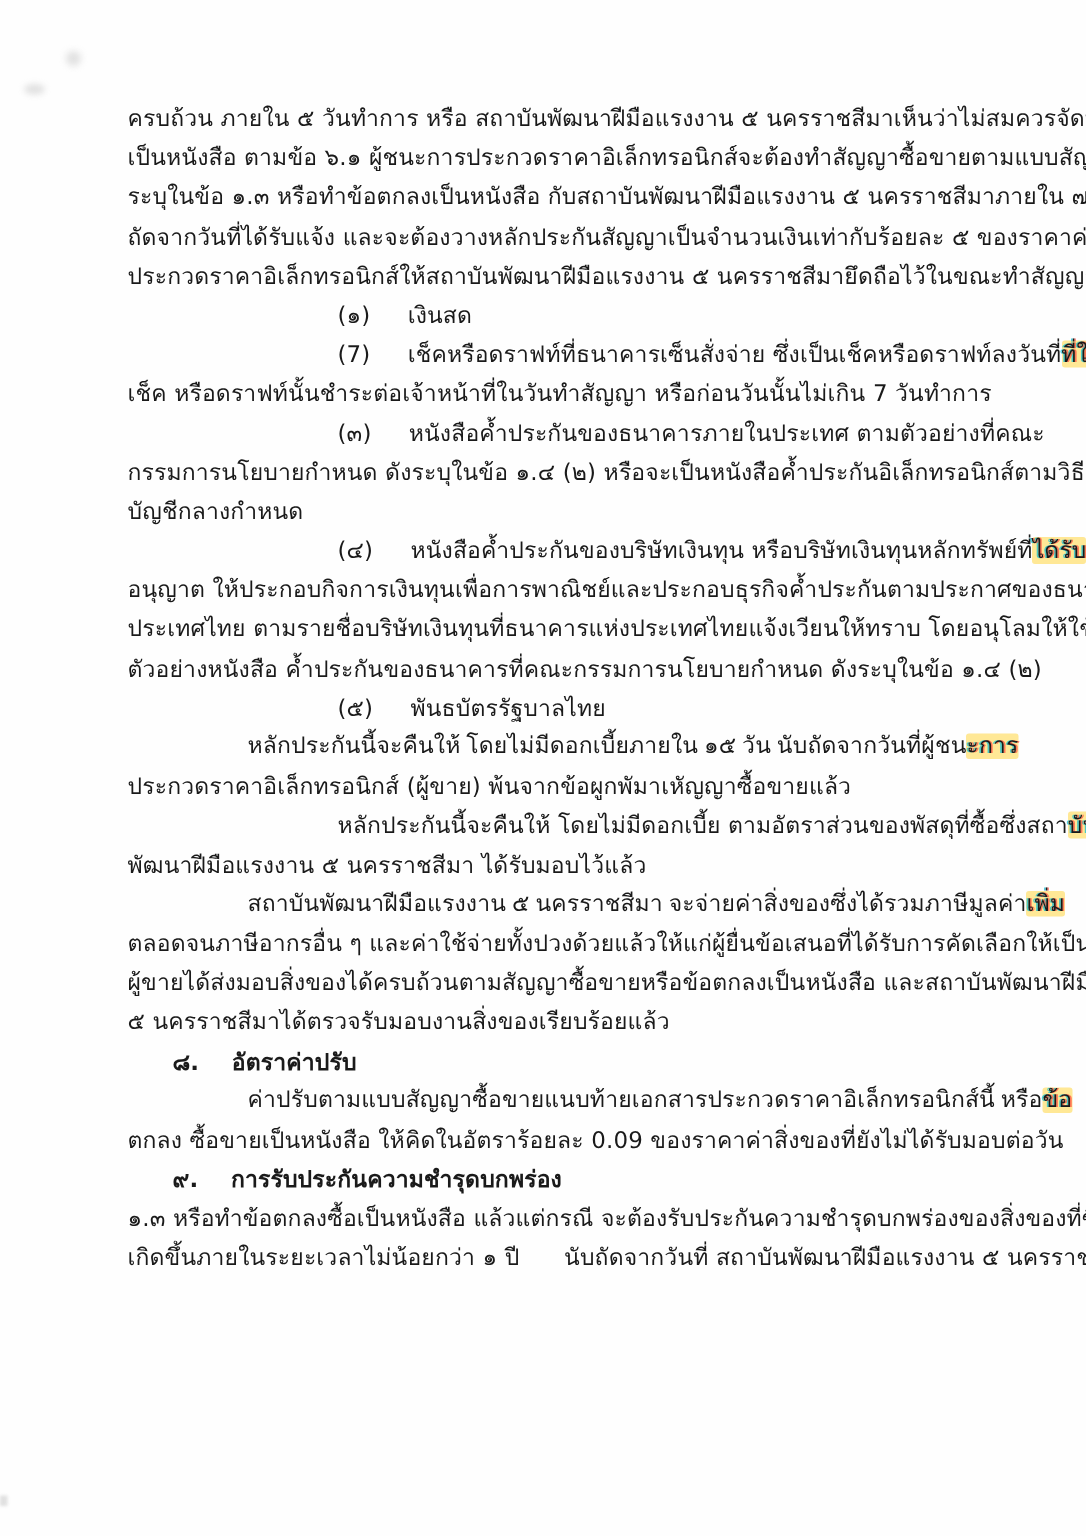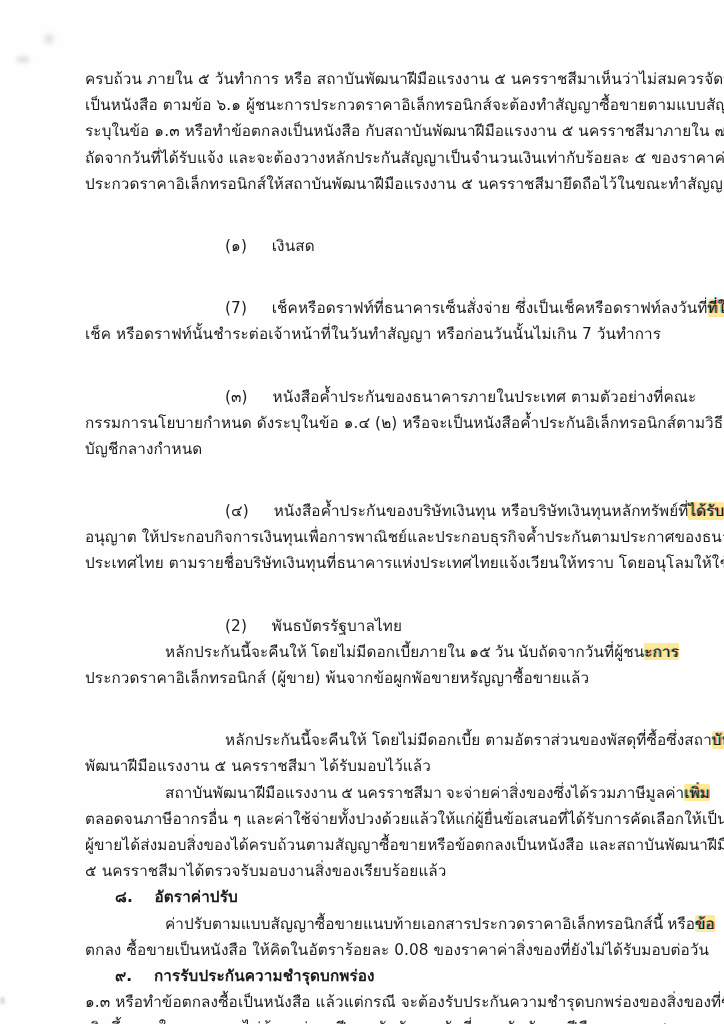--- a/index.html
+++ b/index.html
@@ -20,21 +20,21 @@
     width: 596px;
   }
   .line {
     height: 26.2px;
     line-height: 26.2px;
     font-size: 15.3px;
     white-space: pre;
     letter-spacing: 0.1px;
   }
   .ind-flush { padding-left: 0; }
-  .ind-item  { padding-left: 140px; margin-top: 36px; }
+  .ind-item  { padding-left: 140px; }
   .ind-para  { padding-left: 80px; font-family: Liberation Serif, serif; }
   .ind-head  { padding-left: 30px; font-weight: 700; }
   .hl {
     background: var(--hl-bg, rgba(255,213,64,0.55));
     border-radius: 2px;
     text-shadow: 1.1px 0 0 var(--fr-red, rgba(255,70,60,0.70)),
                 -1.1px 0 0 var(--fr-cyan, rgba(0,190,215,0.70));
   }
   
   .artifact { position: absolute; background: #bdbdbd; opacity: 0.45; }
@@ -57,29 +57,30 @@
       <div class="line ind-flush"><span class="t">ประกวดราคาอิเล็กทรอนิกส์ให้สถาบันพัฒนาฝีมือแรงงาน ๕ นครราชสีมายึดถือไว้ในขณะทำสัญญา โดย</span></div>
       <div class="line ind-item"><span class="t">(๑)     เงินสด</span></div>
       <div class="line ind-item"><span class="t">(7)     เช็คหรือดราฟท์ที่ธนาคารเซ็นสั่งจ่าย ซึ่งเป็นเช็คหรือดราฟท์ลงวันที่</span><span class="hl">ที่ใช้</span></div>
       <div class="line ind-flush"><span class="t">เช็ค หรือดราฟท์นั้นชำระต่อเจ้าหน้าที่ในวันทำสัญญา หรือก่อนวันนั้นไม่เกิน 7 วันทำการ</span></div>
       <div class="line ind-item"><span class="t">(๓)     หนังสือค้ำประกันของธนาคารภายในประเทศ ตามตัวอย่างที่คณะ</span></div>
       <div class="line ind-flush"><span class="t">กรรมการนโยบายกำหนด ดังระบุในข้อ ๑.๔ (๒) หรือจะเป็นหนังสือค้ำประกันอิเล็กทรอนิกส์ตามวิธีการ</span></div>
       <div class="line ind-flush"><span class="t">บัญชีกลางกำหนด</span></div>
       <div class="line ind-item"><span class="t">(๔)     หนังสือค้ำประกันของบริษัทเงินทุน หรือบริษัทเงินทุนหลักทรัพย์ที่</span><span class="hl">ได้รับ</span></div>
       <div class="line ind-flush"><span class="t">อนุญาต ให้ประกอบกิจการเงินทุนเพื่อการพาณิชย์และประกอบธุรกิจค้ำประกันตามประกาศของธนาคาร</span></div>
       <div class="line ind-flush"><span class="t">ประเทศไทย ตามรายชื่อบริษัทเงินทุนที่ธนาคารแห่งประเทศไทยแจ้งเวียนให้ทราบ โดยอนุโลมให้ใช้ตาม</span></div>
-      <div class="line ind-item"><span class="t">(2)     พันธบัตรรัฐบาลไทย</span></div>
+      <div class="line ind-flush"><span class="t">ตัวอย่างหนังสือ ค้ำประกันของธนาคารที่คณะกรรมการนโยบายกำหนด ดังระบุในข้อ ๑.๔ (๒)</span></div>
+      <div class="line ind-item"><span class="t">(๕)     พันธบัตรรัฐบาลไทย</span></div>
       <div class="line ind-para"><span class="t">หลักประกันนี้จะคืนให้ โดยไม่มีดอกเบี้ยภายใน ๑๕ วัน นับถัดจากวันที่ผู้ชน</span><span class="hl">ะการ</span></div>
-      <div class="line ind-flush"><span class="t">ประกวดราคาอิเล็กทรอนิกส์ (ผู้ขาย) พ้นจากข้อผูกพัอขายหรัญญาซื้อขายแล้ว</span></div>
+      <div class="line ind-flush"><span class="t">ประกวดราคาอิเล็กทรอนิกส์ (ผู้ขาย) พ้นจากข้อผูกพัมาเหัญญาซื้อขายแล้ว</span></div>
       <div class="line ind-item"><span class="t">หลักประกันนี้จะคืนให้ โดยไม่มีดอกเบี้ย ตามอัตราส่วนของพัสดุที่ซื้อซึ่งสถา</span><span class="hl">บัน</span></div>
       <div class="line ind-flush"><span class="t">พัฒนาฝีมือแรงงาน ๕ นครราชสีมา ได้รับมอบไว้แล้ว</span></div>
       <div class="line ind-para"><span class="t">สถาบันพัฒนาฝีมือแรงงาน ๕ นครราชสีมา จะจ่ายค่าสิ่งของซึ่งได้รวมภาษีมูลค่า</span><span class="hl">เพิ่ม</span></div>
       <div class="line ind-flush"><span class="t">ตลอดจนภาษีอากรอื่น ๆ และค่าใช้จ่ายทั้งปวงด้วยแล้วให้แก่ผู้ยื่นข้อเสนอที่ได้รับการคัดเลือกให้เป็นผู้ขาย  </span></div>
       <div class="line ind-flush"><span class="t">ผู้ขายได้ส่งมอบสิ่งของได้ครบถ้วนตามสัญญาซื้อขายหรือข้อตกลงเป็นหนังสือ และสถาบันพัฒนาฝีมือแรงง</span></div>
       <div class="line ind-flush"><span class="t">๕ นครราชสีมาได้ตรวจรับมอบงานสิ่งของเรียบร้อยแล้ว</span></div>
       <div class="line ind-head"><span class="t">๘.    อัตราค่าปรับ</span></div>
       <div class="line ind-para"><span class="t">ค่าปรับตามแบบสัญญาซื้อขายแนบท้ายเอกสารประกวดราคาอิเล็กทรอนิกส์นี้ หรือ</span><span class="hl">ข้อ</span></div>
-      <div class="line ind-flush"><span class="t">ตกลง ซื้อขายเป็นหนังสือ ให้คิดในอัตราร้อยละ 0.08 ของราคาค่าสิ่งของที่ยังไม่ได้รับมอบต่อวัน</span></div>
+      <div class="line ind-flush"><span class="t">ตกลง ซื้อขายเป็นหนังสือ ให้คิดในอัตราร้อยละ 0.09 ของราคาค่าสิ่งของที่ยังไม่ได้รับมอบต่อวัน</span></div>
       <div class="line ind-head"><span class="t">๙.    การรับประกันความชำรุดบกพร่อง</span></div>
       <div class="line ind-flush"><span class="t">๑.๓ หรือทำข้อตกลงซื้อเป็นหนังสือ แล้วแต่กรณี จะต้องรับประกันความชำรุดบกพร่องของสิ่งของที่ซื้อขาย</span></div>
       <div class="line ind-flush"><span class="t">เกิดขึ้นภายในระยะเวลาไม่น้อยกว่า ๑ ปี      นับถัดจากวันที่ สถาบันพัฒนาฝีมือแรงงาน ๕ นครราชสีมา </span></div>
     </div>
 </div>
 
 </body></html>

